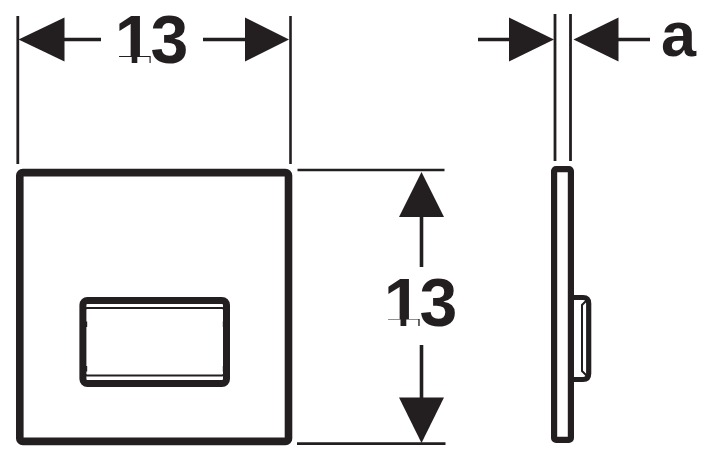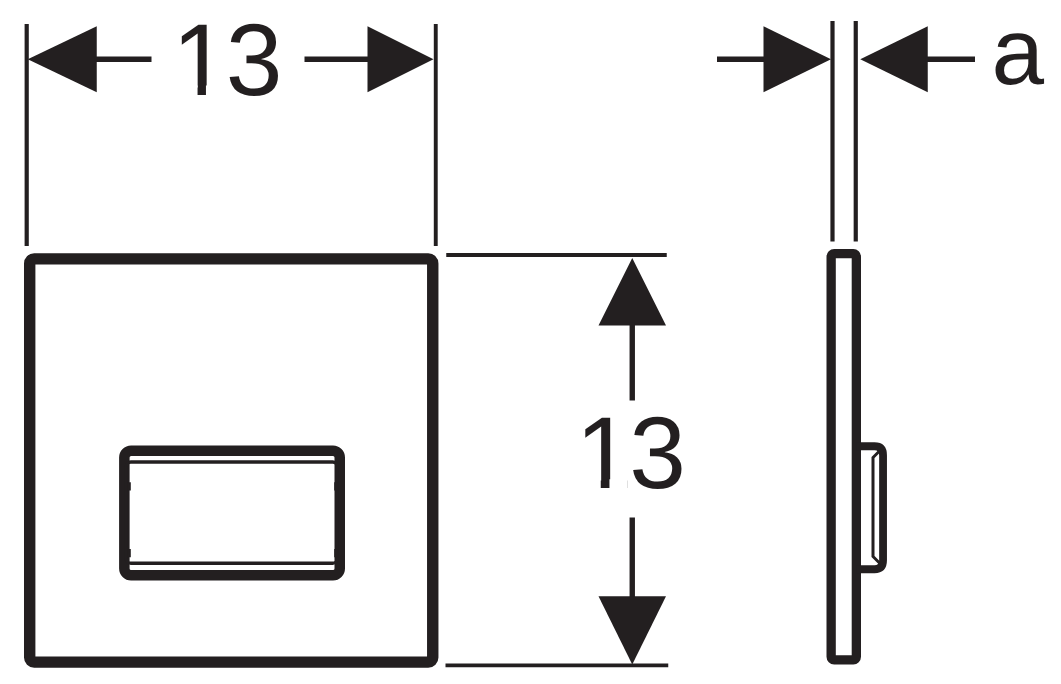--- a/index.html
+++ b/index.html
@@ -1,16 +1,16 @@
 <!DOCTYPE html>
 <html><head>
 <meta charset="utf-8">
 <style>
   html,body{margin:0;padding:0;background:#ffffff;}
-  .wrap{width:707px;height:456px;position:relative;background:#ffffff;overflow:hidden;}
+  .wrap{width:707px;height:456px;position:relative;background:#ffffff;overflow:hidden;font-weight:bold;}
   svg{display:block;}
   text{font-family:"Liberation Sans", sans-serif;fill:#231f20;}
 </style>
 </head>
 <body>
 <div class="wrap">
 <svg width="707" height="456" viewBox="0 0 707 456">
 
   <rect x="0" y="0" width="707" height="456" fill="#ffffff"></rect>
 

